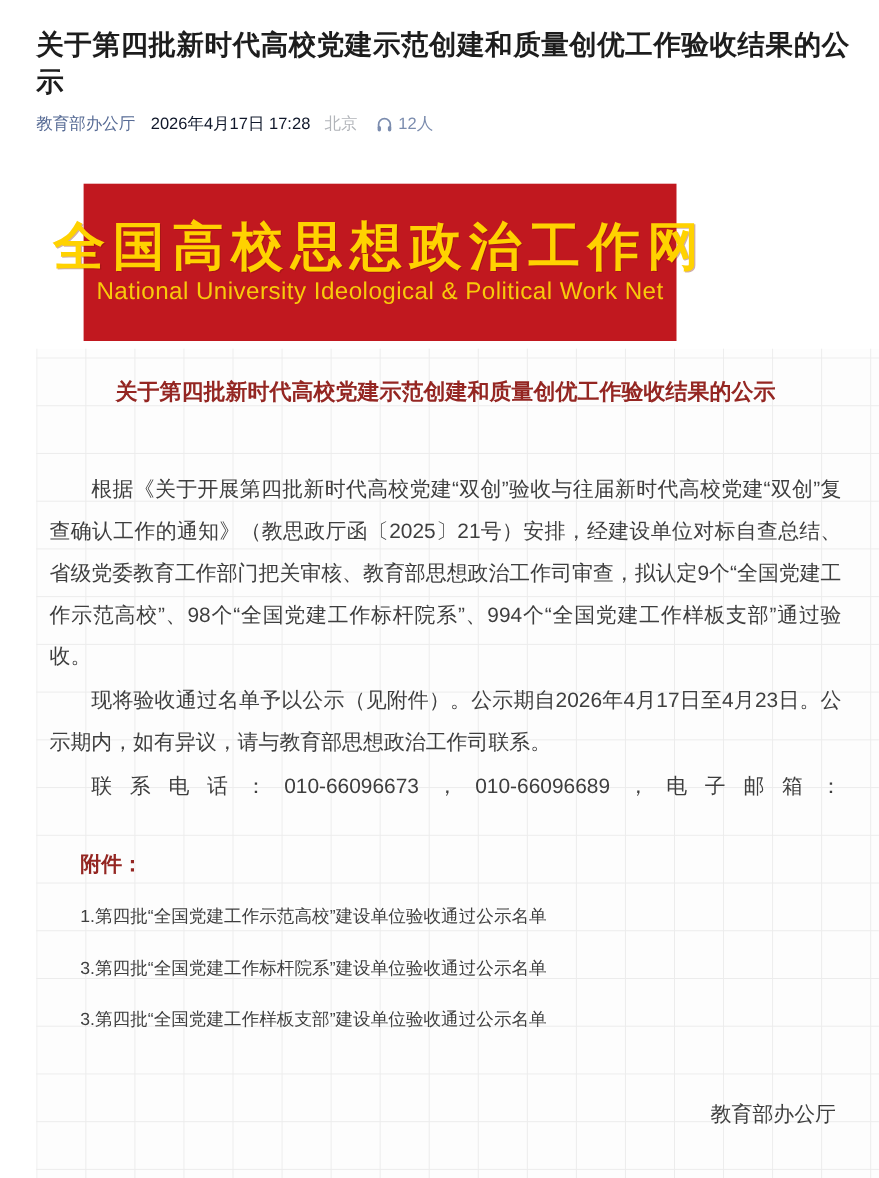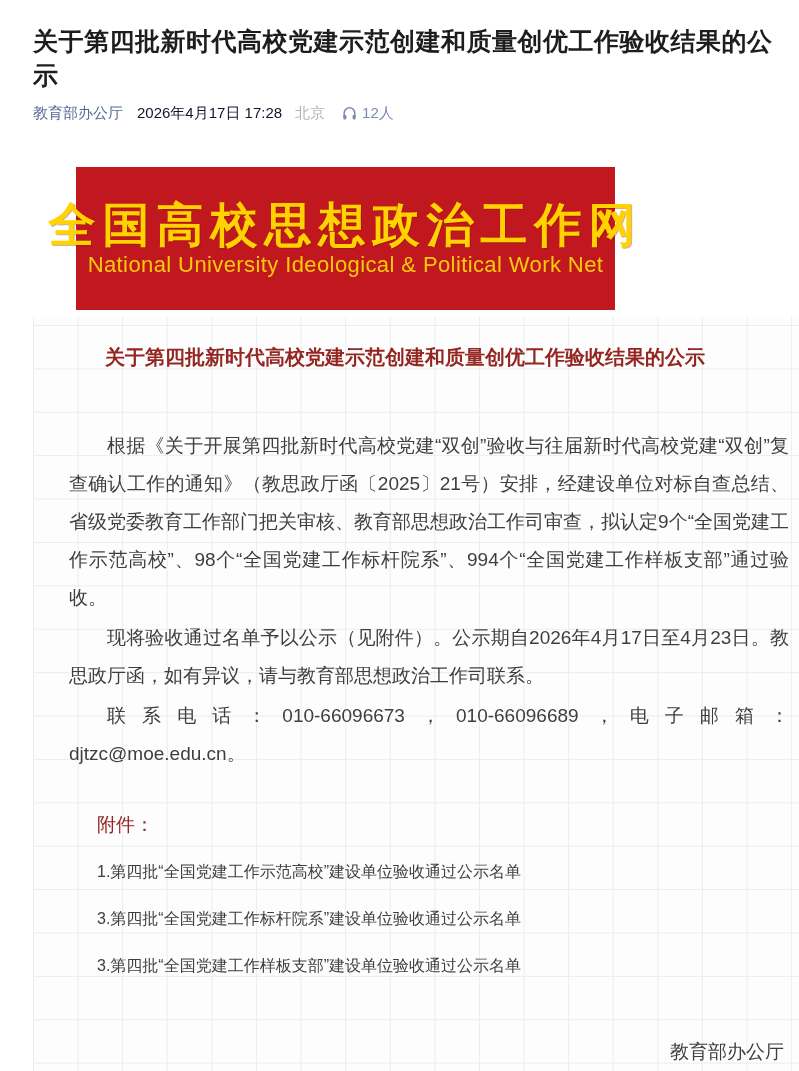--- a/index.html
+++ b/index.html
@@ -78,40 +78,40 @@
     background-position: 0px 8px;
     padding: 26px 34px 0 12px;
   }
   .doc-title {
     text-align: center;
     font-size: 20px;
     font-weight: 700;
     color: #942622;
     line-height: 28px;
   }
-  .doc-body { width: 720px; color: #3e3e3e; font-size: 19px; margin-left: 24px; }
+  .doc-body { width: 720px; color: #3e3e3e; font-size: 19px; }
   .doc-body p {
     line-height: 38px;
     text-align: justify;
     text-indent: 2em;
     margin-bottom: 2px;
   }
   .para-first { margin-top: 56px; }
   .contact-line1 {
     line-height: 38px;
     text-indent: 2em;
     text-align: justify;
     text-align-last: justify;
   }
   .contact-line2 { line-height: 38px; }
 
   .attachments { margin-top: 33px; padding-left: 28px; }
   .attachments-label {
     font-size: 19px;
-    font-weight: 400;
+    font-weight: 700;
     color: #942622;
     line-height: 38px;
   }
   .attachment-item {
     font-size: 16px;
     color: #3e3e3e;
     line-height: 38px;
     margin-top: 9px;
   }
 
@@ -140,24 +140,23 @@
 
 <div class="banner">
   <div class="banner-cn">全国高校思想政治工作网</div>
   <div class="banner-en">National University Ideological &amp; Political Work Net</div>
 </div>
 
 <div class="document">
   <div class="doc-title">关于第四批新时代高校党建示范创建和质量创优工作验收结果的公示</div>
   <div class="doc-body">
     <p class="para-first">根据《关于开展第四批新时代高校党建“双创”验收与往届新时代高校党建“双创”复查确认工作的通知》（教思政厅函〔2025〕21号）安排，经建设单位对标自查总结、省级党委教育工作部门把关审核、教育部思想政治工作司审查，拟认定9个“全国党建工作示范高校”、98个“全国党建工作标杆院系”、994个“全国党建工作样板支部”通过验收。</p>
-    <p>现将验收通过名单予以公示（见附件）。公示期自2026年4月17日至4月23日。教思政厅函，如有异议，请与教育部思想政治工作司联系。</p>
+    <p>现将验收通过名单予以公示（见附件）。公示期自2026年4月17日至4月23日。公示期内，如有异议，请与教育部思想政治工作司联系。</p>
     <div>
       <div class="contact-line1">联系电话：010-66096673，010-66096689，电子邮箱：</div>
-      <div class="contact-line2">djtzc@moe.edu.cn。</div>
     </div>
     <div class="attachments">
       <div class="attachments-label">附件：</div>
       <div class="attachment-item">1.第四批“全国党建工作示范高校”建设单位验收通过公示名单</div>
       <div class="attachment-item">3.第四批“全国党建工作标杆院系”建设单位验收通过公示名单</div>
       <div class="attachment-item">3.第四批“全国党建工作样板支部”建设单位验收通过公示名单</div>
     </div>
     <div class="signature">
       <div class="signature-org">教育部办公厅</div>
 

